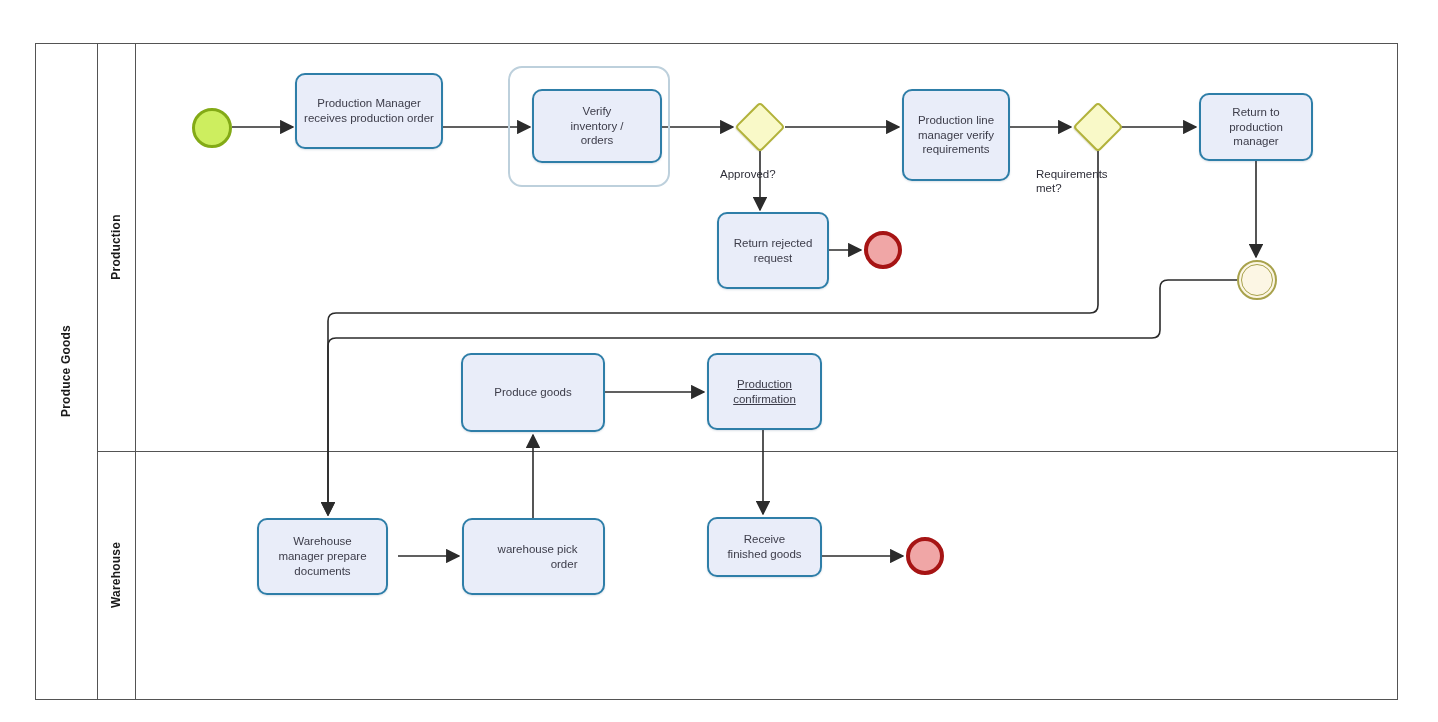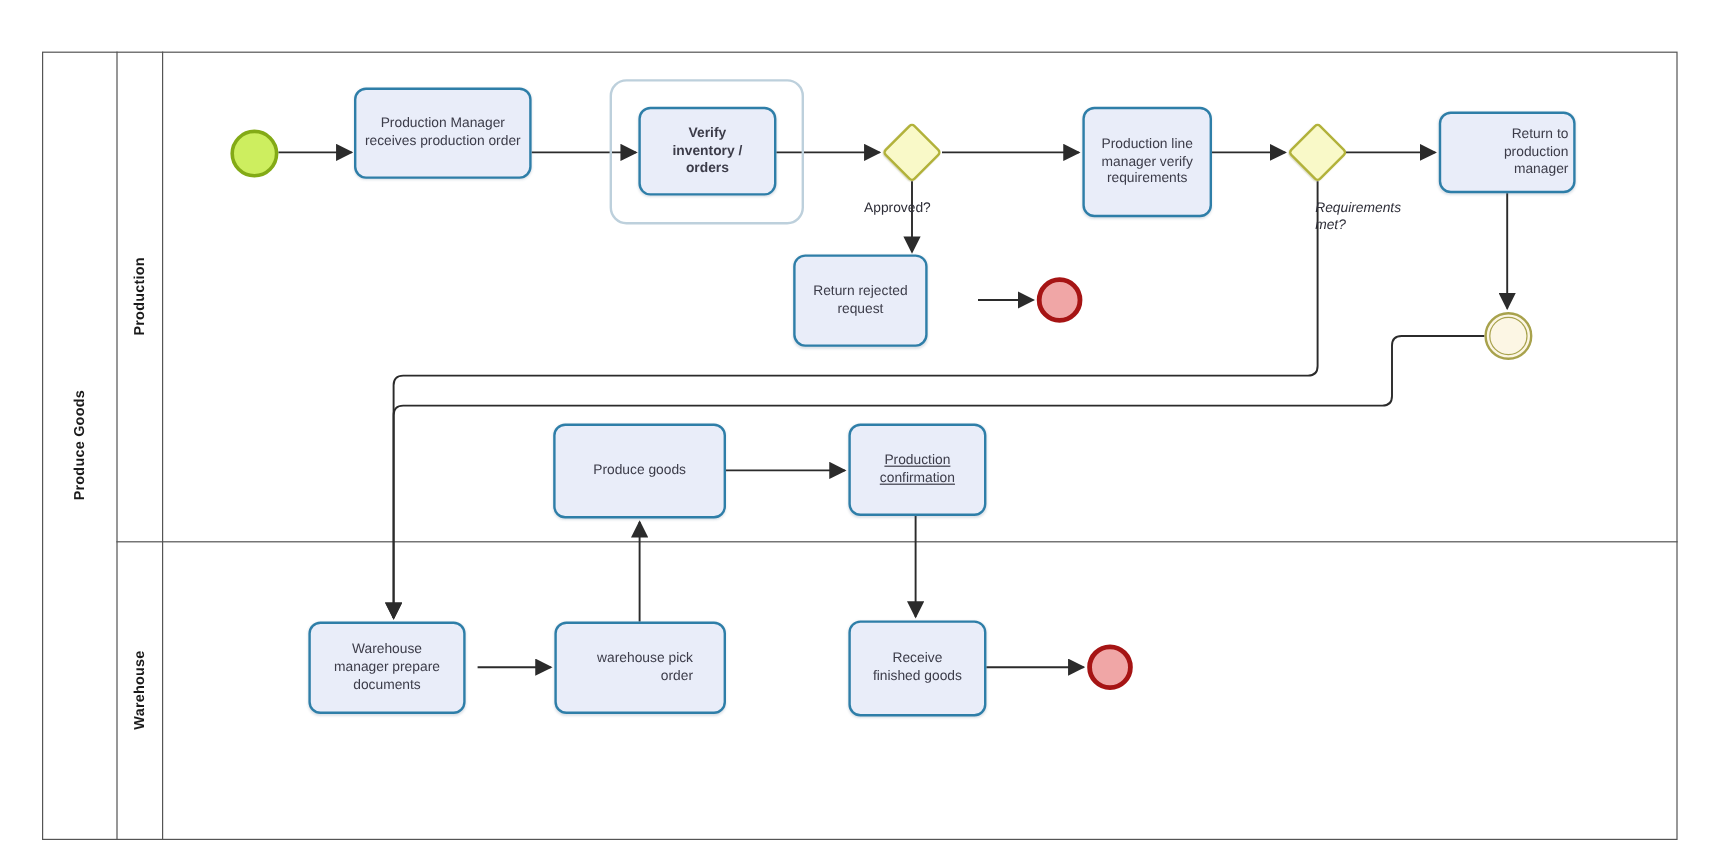--- a/index.html
+++ b/index.html
@@ -94,41 +94,41 @@
   <span class="vlabel" style="left:116px;top:575px;">Warehouse</span>
 
   <div class="group" style="left:508px;top:66px;width:162px;height:121px;"></div>
 
   <div class="event ev-start" style="left:192px;top:108px;"></div>
 
   <div class="task" style="left:295px;top:73px;width:148px;height:76px;">
     <span class="txt">Production Manager receives production order</span>
   </div>
 
-  <div class="task t-w70" style="left:532px;top:89px;width:115px;height:74px;font-weight:bold;">
+  <div class="task t-w70" style="left:532px;top:89px;width:130px;height:74px;">
     <span class="txt">Verify inventory / orders</span>
   </div>
 
   <div class="gateway" style="left:742px;top:109px;"></div>
   <div class="gw-label" style="left:720px;top:168px;width:80px;">Approved?</div>
 
-  <div class="task" style="left:661px;top:212px;width:112px;height:77px;">
+  <div class="task" style="left:717px;top:212px;width:112px;height:77px;">
     <span class="txt">Return rejected request</span>
   </div>
 
   <div class="event ev-end" style="left:864px;top:231px;"></div>
 
   <div class="task" style="left:902px;top:89px;width:108px;height:92px;">
     <span class="txt">Production line manager verify requirements</span>
   </div>
 
   <div class="gateway" style="left:1080px;top:109px;"></div>
-  <div class="gw-label" style="left:1096px;top:168px;width:100px;font-style:italic;">Requirements met?</div>
+  <div class="gw-label" style="left:1036px;top:168px;width:100px;">Requirements met?</div>
 
-  <div class="task" style="left:1199px;top:93px;width:114px;height:68px;text-align:right;">
+  <div class="task" style="left:1199px;top:93px;width:114px;height:68px;">
     <span class="txt">Return to production manager</span>
   </div>
 
   <div class="event ev-inter" style="left:1237px;top:260px;">
     <div class="inner"></div>
   </div>
 
   <div class="task" style="left:461px;top:353px;width:144px;height:79px;">
     <span class="txt">Produce goods</span>
   </div>
@@ -138,19 +138,19 @@
   </div>
 
   <div class="task t-w100" style="left:257px;top:518px;width:131px;height:77px;">
     <span class="txt">Warehouse manager prepare documents</span>
   </div>
 
   <div class="task t-w95" style="left:462px;top:518px;width:143px;height:77px;">
     <span class="txt">warehouse pick order</span>
   </div>
 
-  <div class="task t-w85" style="left:707px;top:517px;width:115px;height:80px;">
+  <div class="task t-w85" style="left:707px;top:517px;width:115px;height:60px;">
     <span class="txt">Receive finished goods</span>
   </div>
 
   <div class="event ev-end" style="left:906px;top:537px;"></div>
 
 </div>
 
 </body></html>

